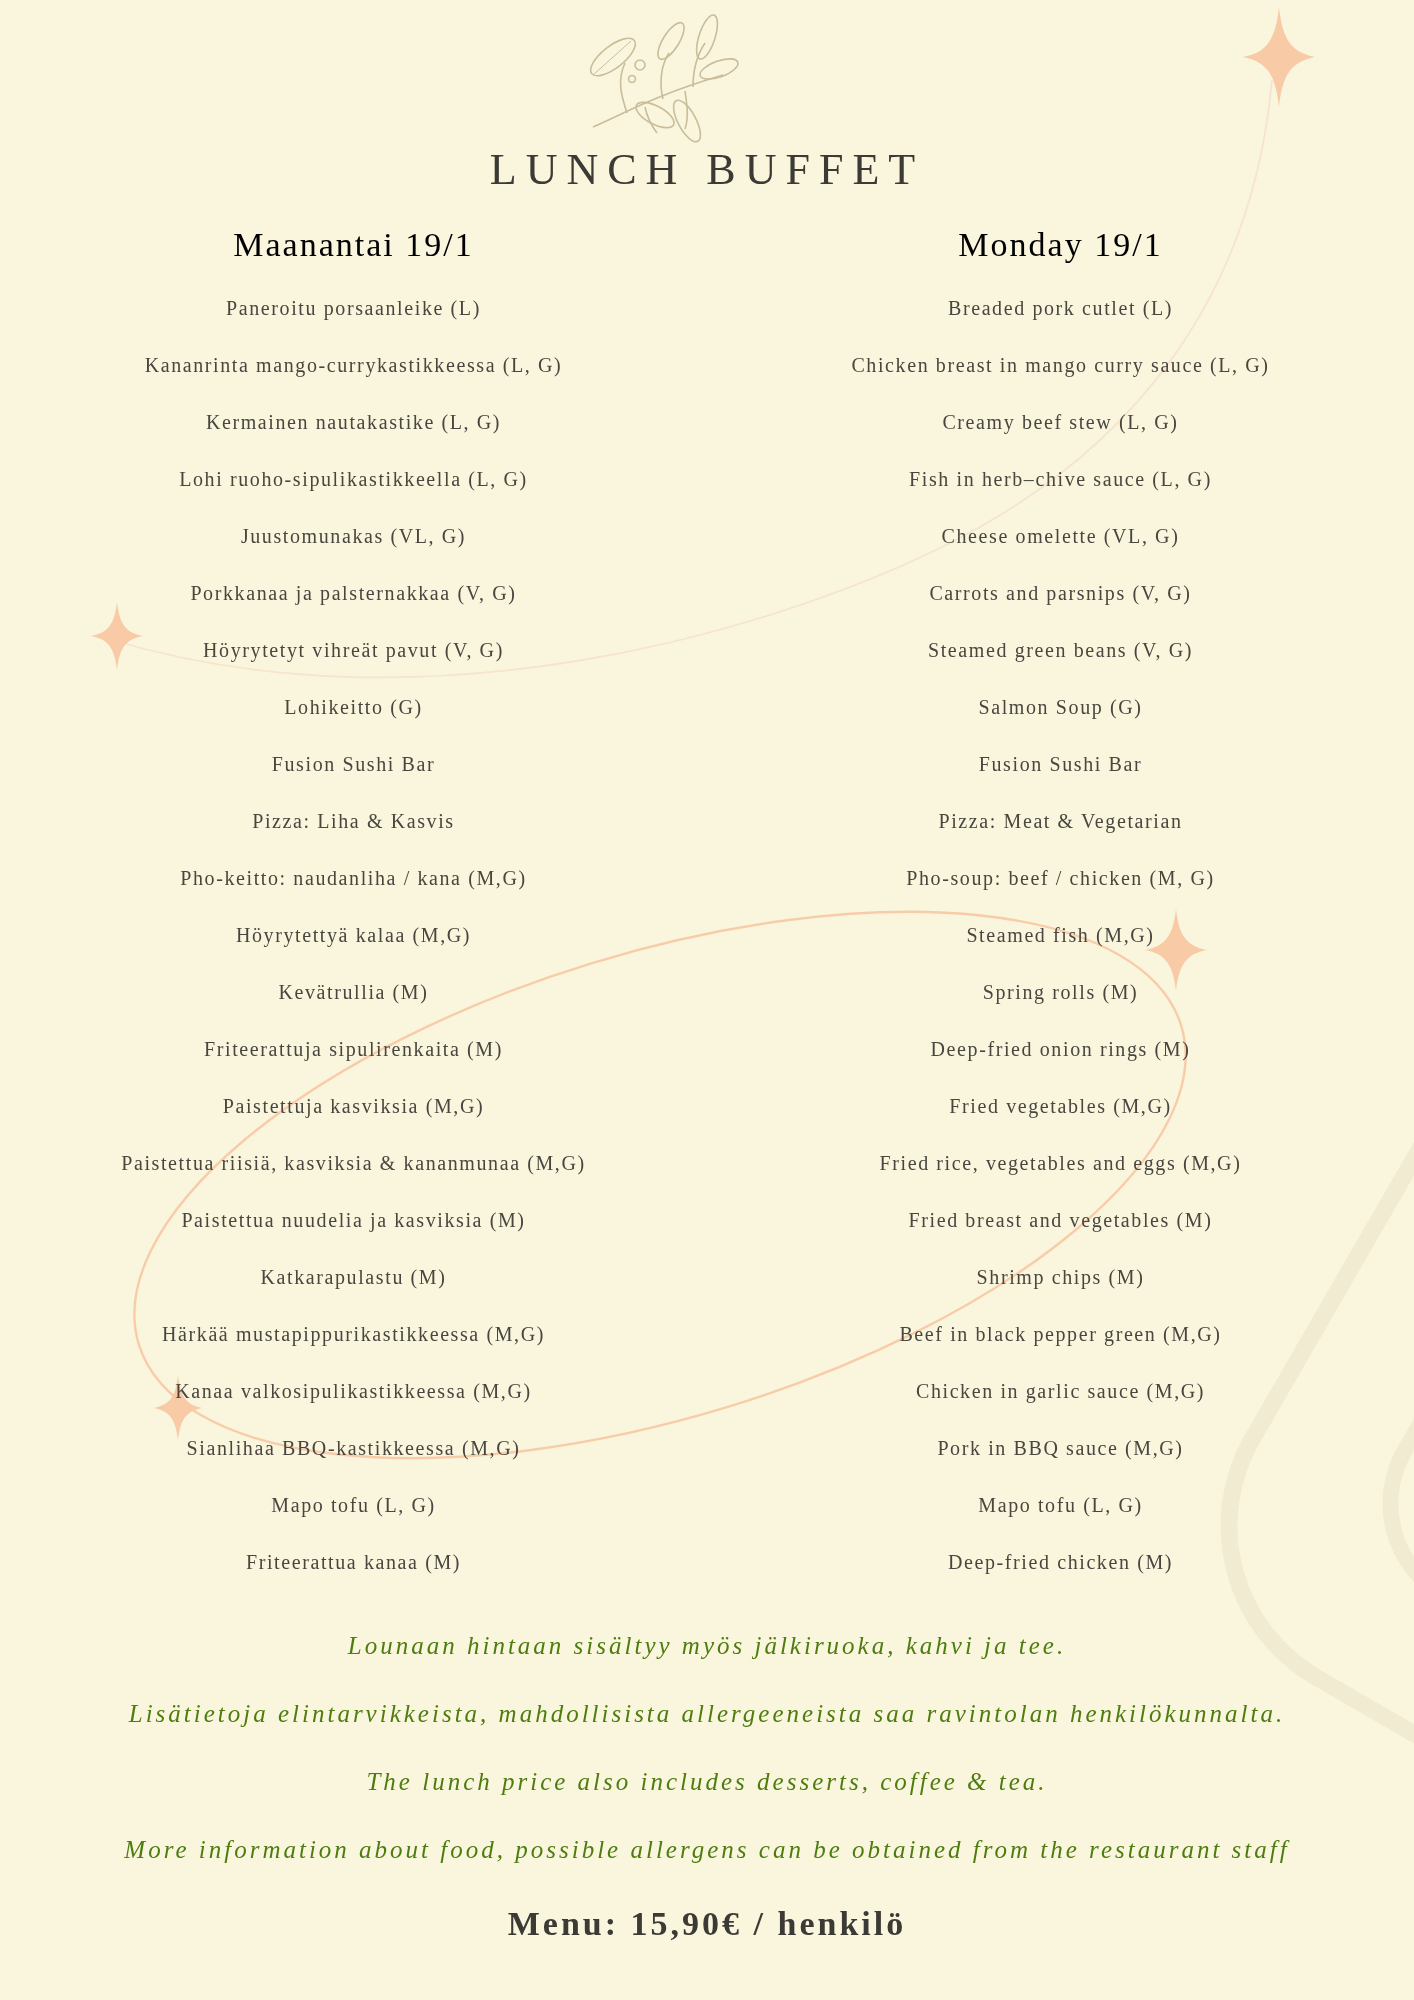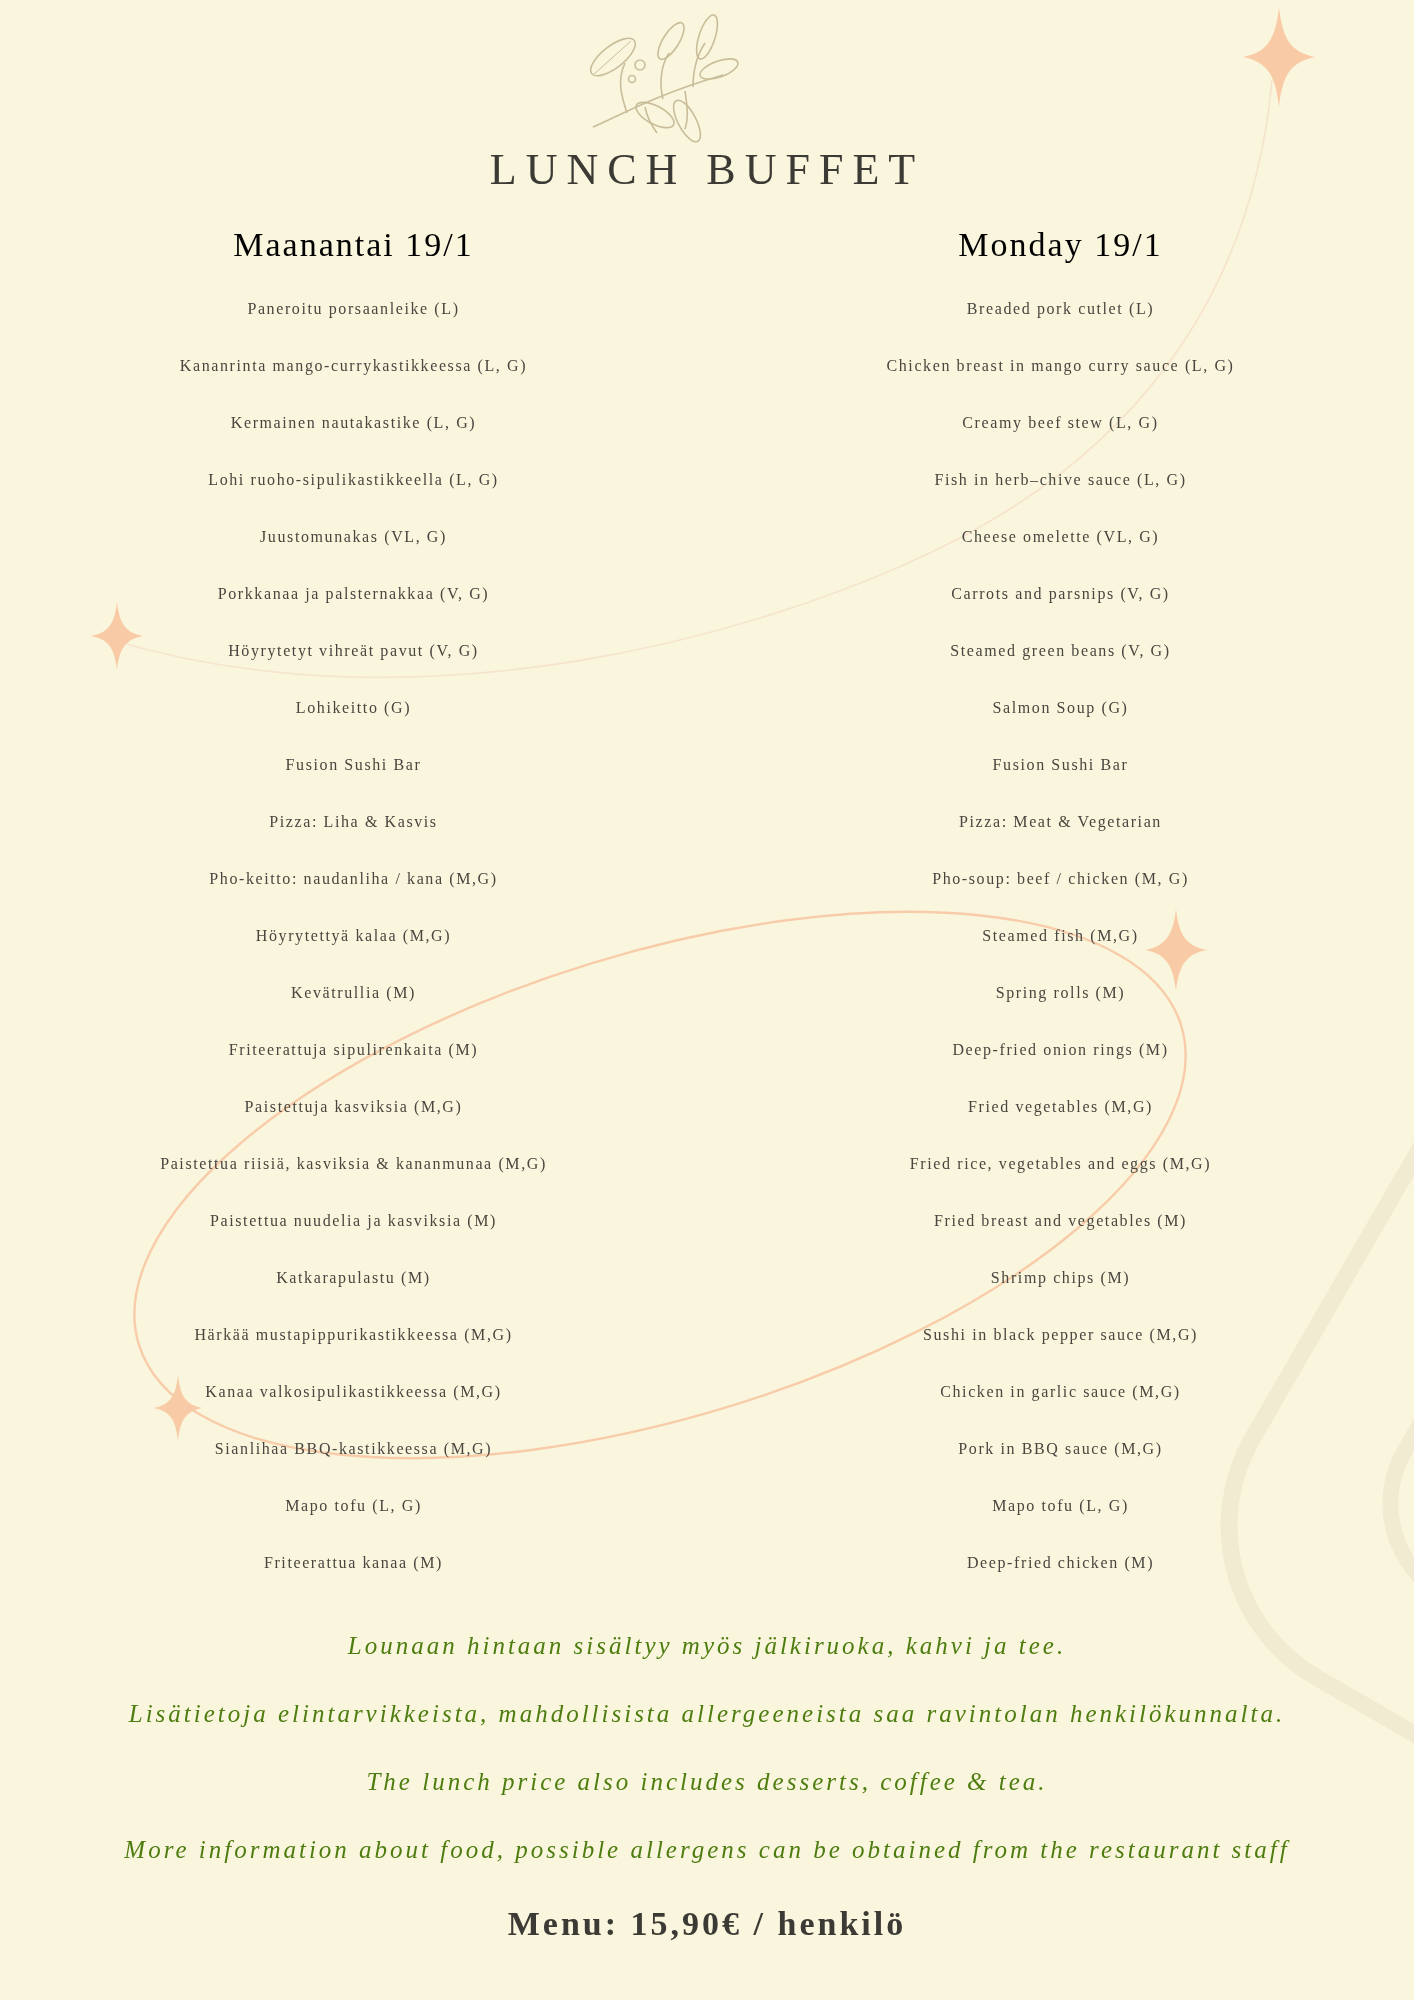--- a/index.html
+++ b/index.html
@@ -22,21 +22,21 @@
   .col{position:absolute;top:210px;width:707px;text-align:center;}
   .col.left{left:0;}
   .col.right{left:707px;}
   .col-header{
     height:70px;line-height:70px;
     font-size:34px;letter-spacing:2px;color:#000000;
   }
   .menu-items{margin:0;padding:0;}
   .menu-items > div{
     height:57px;line-height:57px;
-    font-size:16px;letter-spacing:1.6px;
+    font-size:20px;letter-spacing:1.6px;
     color:#48463f;
     white-space:nowrap;
   }
   .footer{
     position:absolute;top:1612px;left:0;width:1414px;text-align:center;
   }
   .footer > div{
     height:68px;line-height:68px;
     font-style:italic;
     font-size:25px;letter-spacing:3px;
@@ -142,21 +142,21 @@
           <div>Fusion Sushi Bar</div>
           <div>Pizza: Meat &amp; Vegetarian</div>
           <div>Pho-soup: beef / chicken (M, G)</div>
           <div>Steamed fish (M,G)</div>
           <div>Spring rolls (M)</div>
           <div>Deep-fried onion rings (M)</div>
           <div>Fried vegetables (M,G)</div>
           <div>Fried rice, vegetables and eggs (M,G)</div>
           <div>Fried breast and vegetables (M)</div>
           <div>Shrimp chips (M)</div>
-          <div>Sushi in black pepper sauce (M,G)</div>
+          <div>Beef in black pepper green (M,G)</div>
           <div>Chicken in garlic sauce (M,G)</div>
           <div>Pork in BBQ sauce (M,G)</div>
           <div>Mapo tofu (L, G)</div>
           <div>Deep-fried chicken (M)</div>
         </div>
     </div>
 
     <div class="footer">
         <div>Lounaan hintaan sisältyy myös jälkiruoka, kahvi ja tee.</div>
         <div>Lisätietoja elintarvikkeista, mahdollisista allergeeneista saa ravintolan henkilökunnalta.</div>

